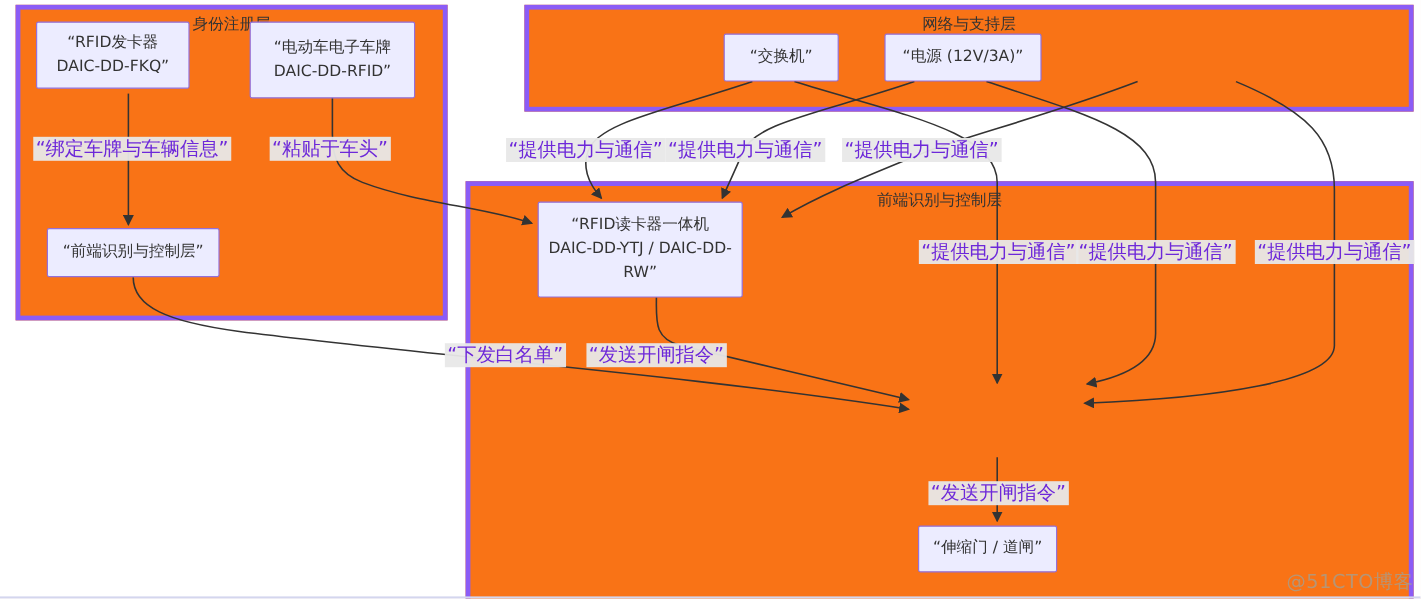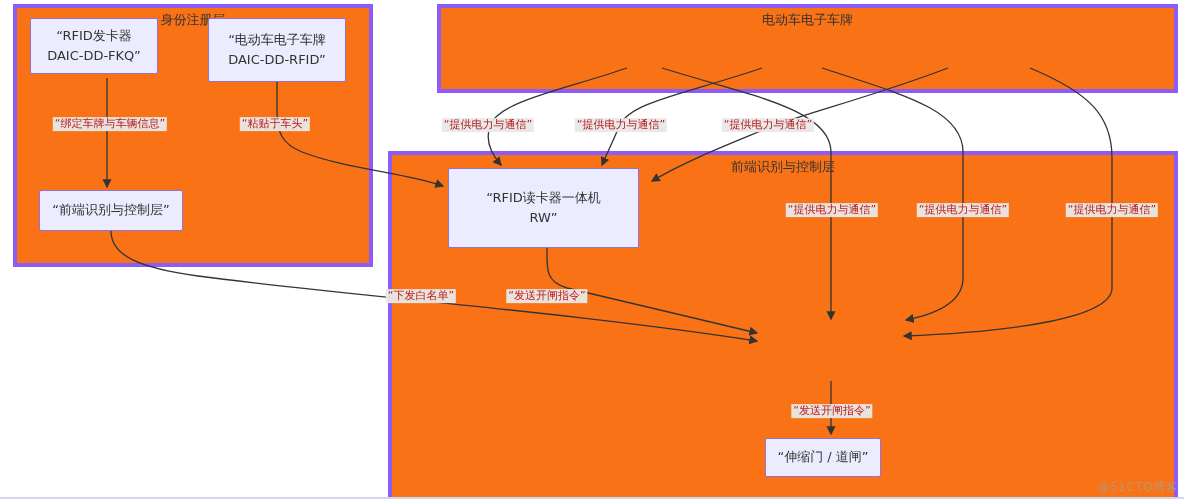--- a/index.html
+++ b/index.html
@@ -18,42 +18,42 @@
   }
   #edges { position:absolute; left:0; top:0; z-index:2; }
   .node {
     position:absolute; background:#ececff; border:1px solid #9370db;
     border-radius:2px; box-sizing:border-box; z-index:4;
     display:flex; flex-direction:column; align-items:center; justify-content:center;
     font-size:13px; line-height:1.55; text-align:center; white-space:nowrap;
   }
   .elabel {
     position:absolute; transform:translate(-50%,-50%);
-    background:rgba(232,232,232,0.95); color:#b91c1c;
-    font-size:11px; line-height:1.25; padding:0 2px; white-space:nowrap; z-index:3;
+    background:rgba(232,232,232,0.95); color:#6d28d9;
+    font-size:16px; line-height:1.25; padding:0 2px; white-space:nowrap; z-index:3;
   }
   .watermark {
     position:absolute; right:6px; bottom:3px; z-index:5;
-    font-size:12px; color:rgba(160,160,150,0.75); letter-spacing:0.5px;
+    font-size:16px; color:rgba(160,160,150,0.75); letter-spacing:0.5px;
   }
   .page-bottom-rule {
     position:absolute; left:0; bottom:0; width:100%; height:2px;
     background:#d4d6ee; z-index:6;
   }
 </style>
 </head>
 <body>
 
 <div id="stage">
 
   <div class="cluster" style="left:13px;top:4px;width:360px;height:263px">
     <div class="cluster-title">身份注册层</div>
   </div>
   <div class="cluster" style="left:437px;top:4px;width:741px;height:89px">
-    <div class="cluster-title">电动车电子车牌</div>
+    <div class="cluster-title">网络与支持层</div>
   </div>
   <div class="cluster" style="left:388px;top:151px;width:790px;height:431px">
     <div class="cluster-title">前端识别与控制层</div>
   </div>
 
   <svg id="edges" width="1184" height="499" viewBox="0 0 1184 499">
     <defs>
       <marker id="arrow" viewBox="0 0 10 10" refX="8.5" refY="5" markerWidth="7" markerHeight="7" orient="auto-start-reverse">
         <path d="M0,0 L10,5 L0,10 z" fill="#333333"></path>
       </marker>
@@ -89,22 +89,29 @@
     <div>“RFID发卡器</div>
     <div>DAIC-DD-FKQ”</div>
   </div>
   <div class="node" style="left:208px;top:18px;width:138px;height:64px">
     <div>“电动车电子车牌</div>
     <div>DAIC-DD-RFID”</div>
   </div>
   <div class="node" style="left:39px;top:190px;width:144px;height:41px">
     <div>“前端识别与控制层”</div>
   </div>
-  <div class="node" style="left:448px;top:168px;width:191px;height:80px">
+  <div class="node" style="left:603px;top:28px;width:96px;height:40px">
+    <div>“交换机”</div>
+  </div>
+  <div class="node" style="left:737px;top:28px;width:131px;height:40px">
+    <div>“电源 (12V/3A)”</div>
+  </div>
+  <div class="node" style="left:448px;top:168px;width:171px;height:80px">
     <div>“RFID读卡器一体机</div>
+    <div>DAIC-DD-YTJ / DAIC-DD-</div>
     <div>RW”</div>
   </div>
   <div class="node" style="left:765px;top:438px;width:116px;height:39px">
     <div>“伸缩门 / 道闸”</div>
   </div>
 
   <div class="watermark">@51CTO博客</div>
   <div class="page-bottom-rule"></div>
 </div>
 

